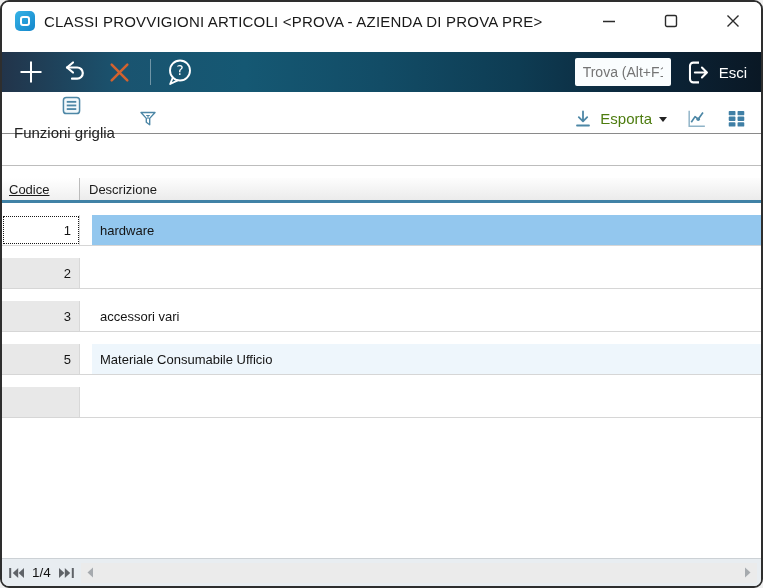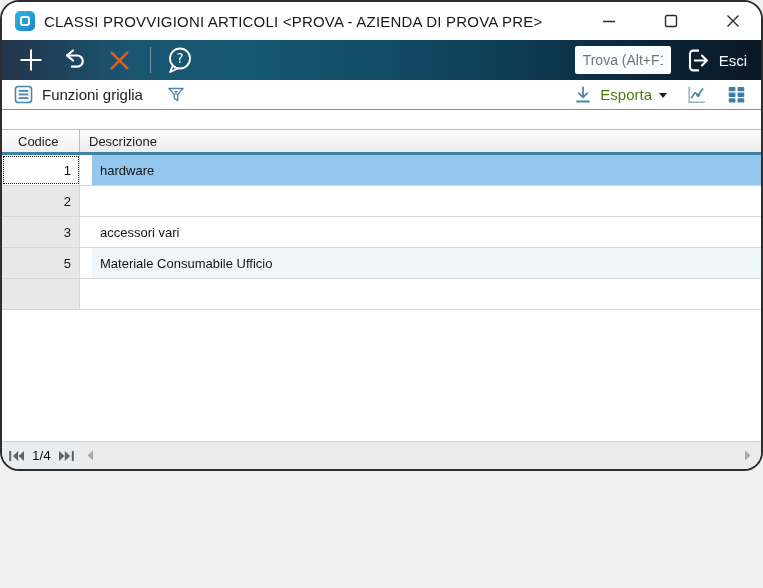--- a/index.html
+++ b/index.html
@@ -1,20 +1,20 @@
 <!DOCTYPE html>
 <html><head>
 <meta charset="utf-8">
 <style>
   * { margin:0; padding:0; box-sizing:border-box; }
   html,body { width:763px; height:588px; background:#f0f0f0; font-family:"Liberation Sans","DejaVu Sans",sans-serif; }
   .window{
-    position:absolute; left:0; top:0; width:763px; height:471px;
-    background:#fff; border:2px solid #2e2e2e; border-radius:19px;
-    overflow:hidden; display:flex; flex-direction:column;
+    position:absolute; left:0; top:0; width:763px; height:588px;
+    background:#fff; border:2px solid #2e2e2e; border-radius:9px;
+    overflow:hidden; display:flex; flex-direction:column;gap:12px;
   }
   
   .titlebar{ height:38px; background:#fff; display:flex; align-items:center; padding-left:13px; flex:0 0 auto; }
   .app-icon{ width:20px; height:20px; border-radius:5px; background:linear-gradient(135deg,#36b3e6,#1486cb);
     display:flex; align-items:center; justify-content:center; margin-right:9px; flex:0 0 auto;}
   .app-icon .inner{ width:10px; height:10px; border:2.6px solid #fff; border-radius:3px; }
   .title-text{ font-size:15px; color:#191919; letter-spacing:.2px; white-space:nowrap; }
   .win-controls{ margin-left:auto; display:flex; align-items:center; gap:40px; padding-right:17px; }
   .win-btn{ width:22px; height:22px; display:flex; align-items:center; justify-content:center; cursor:default; }
   
@@ -35,21 +35,21 @@
   .gb-left{ display:flex; align-items:center; gap:9px; }
   .gb-label{ font-size:15px; color:#222; margin-right:14px; }
   .gb-right{ margin-left:auto; display:flex; align-items:center; gap:18px; }
   .export-group{ display:flex; align-items:center; gap:7px; cursor:default; }
   .export-label{ font-size:15px; color:#4d7c0f; }
   .caret-down{ width:0; height:0; border-left:4px solid transparent; border-right:4px solid transparent; border-top:5px solid #222; margin-top:2px;}
   
   .pre-strip{ height:20px; flex:0 0 auto; background:#fff; border-bottom:1px solid #bdbdbd; }
   .thead{ height:25px; flex:0 0 auto; display:flex; background:linear-gradient(#fdfdfd,#ebebeb);
     border-bottom:3px solid #4082a6; font-size:13px; color:#1a1a1a; }
-  .th-codice{ width:78px; display:flex; align-items:center; padding-left:16px; border-right:1px solid #bcbcbc; background:linear-gradient(#ffffff,#f0f0f0); }
+  .th-codice{ width:78px; display:flex; align-items:center; padding-left:7px; border-right:1px solid #bcbcbc; background:linear-gradient(#ffffff,#f0f0f0);text-decoration:underline; }
   .th-desc{ flex:1; display:flex; align-items:center; padding-left:9px; }
   .trow{ height:31px; flex:0 0 auto; display:flex; border-bottom:1px solid #d6d6d6; font-size:13px; color:#141414; }
   .td-codice{ width:78px; display:flex; align-items:center; justify-content:flex-end; padding-right:8px; background:#e8e8e8; border-right:1px solid #d8d8d8; }
   .td-desc{ flex:1; display:flex; align-items:center; padding-left:8px; background:#fff;margin-left:12px; }
   .trow.selected .td-codice{ background:#fff; outline:1px dotted #1a1a1a; outline-offset:-2px; }
   .trow.selected .td-desc{ background:#93c7ee; }
   .trow.altblue .td-desc{ background:#eef6fc; }
   .tfiller{ flex:1; background:#fff; }
   
   .statusbar{ height:28px; flex:0 0 auto; background:#e8edf1; border-top:1px solid #ccd1d5;
@@ -118,21 +118,21 @@
       <svg width="27" height="27" viewBox="0 0 26 26">
         <path d="M13.5 3.5H8a3.2 3.2 0 0 0-3.2 3.2v12.6A3.2 3.2 0 0 0 8 22.5h5.5" fill="none" stroke="#fff" stroke-width="2"></path>
         <path d="M9.5 13h11.2M16.3 8.2l4.8 4.8-4.8 4.8" fill="none" stroke="#fff" stroke-width="2" stroke-linecap="round" stroke-linejoin="round"></path>
       </svg>
       <span>Esci</span>
     </div>
   </div>
 
   <div class="gridbar">
     <div class="gb-left">
-      <div style="display:flex;align-items:center;gap:9px;">
+      <div style="display:flex;align-items:center;gap:9px;flex-direction:column;">
         <svg width="19" height="19" viewBox="0 0 20 20">
           <rect x="1.5" y="1.5" width="17" height="17" rx="3" fill="#f2f8fb" stroke="#4d87a6" stroke-width="1.6"></rect>
           <rect x="5" y="5.2" width="10" height="1.9" fill="#4d87a6"></rect>
           <rect x="5" y="9" width="10" height="1.9" fill="#4d87a6"></rect>
           <rect x="5" y="12.8" width="10" height="1.9" fill="#4d87a6"></rect>
         </svg>
         <span class="gb-label">Funzioni griglia</span>
       </div>
       <div style="display:flex;align-items:center;">
         <svg width="20" height="20" viewBox="0 0 20 20">

